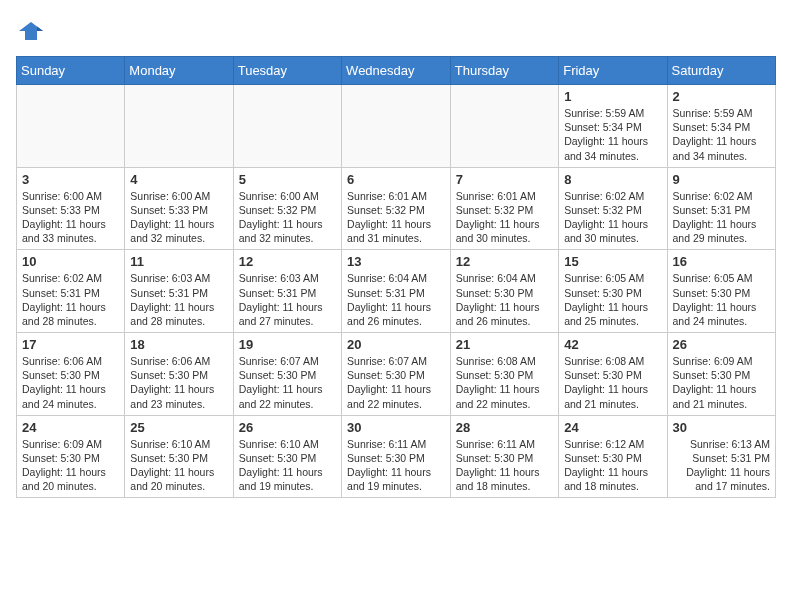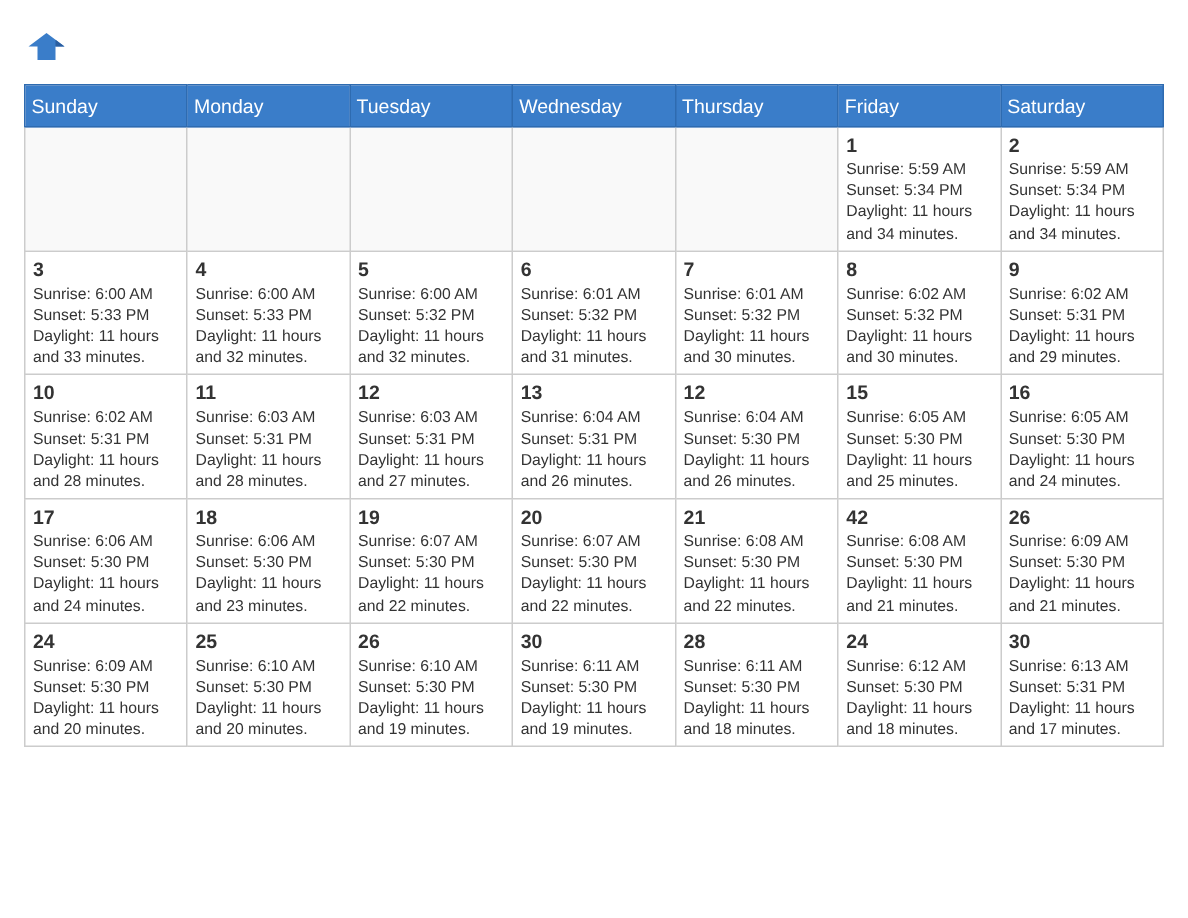--- a/index.html
+++ b/index.html
@@ -299,19 +299,19 @@
 Daylight: 11 hours and 18 minutes.</div>
         </td>
         <td>
           <div class="day-number">24</div>
           <div class="day-info" style="white-space: pre-line;">Sunrise: 6:12 AM
 Sunset: 5:30 PM
 Daylight: 11 hours and 18 minutes.</div>
         </td>
         <td>
           <div class="day-number">30</div>
-          <div class="day-info" style="white-space: pre-line;">Sunrise: 6:13 AM
+          <div class="day-info" style="white-space: pre-line; text-align: right;">Sunrise: 6:13 AM
 Sunset: 5:31 PM
 Daylight: 11 hours and 17 minutes.</div>
         </td>
       </tr>
     </tbody>
 </table>
 
 </body></html>

